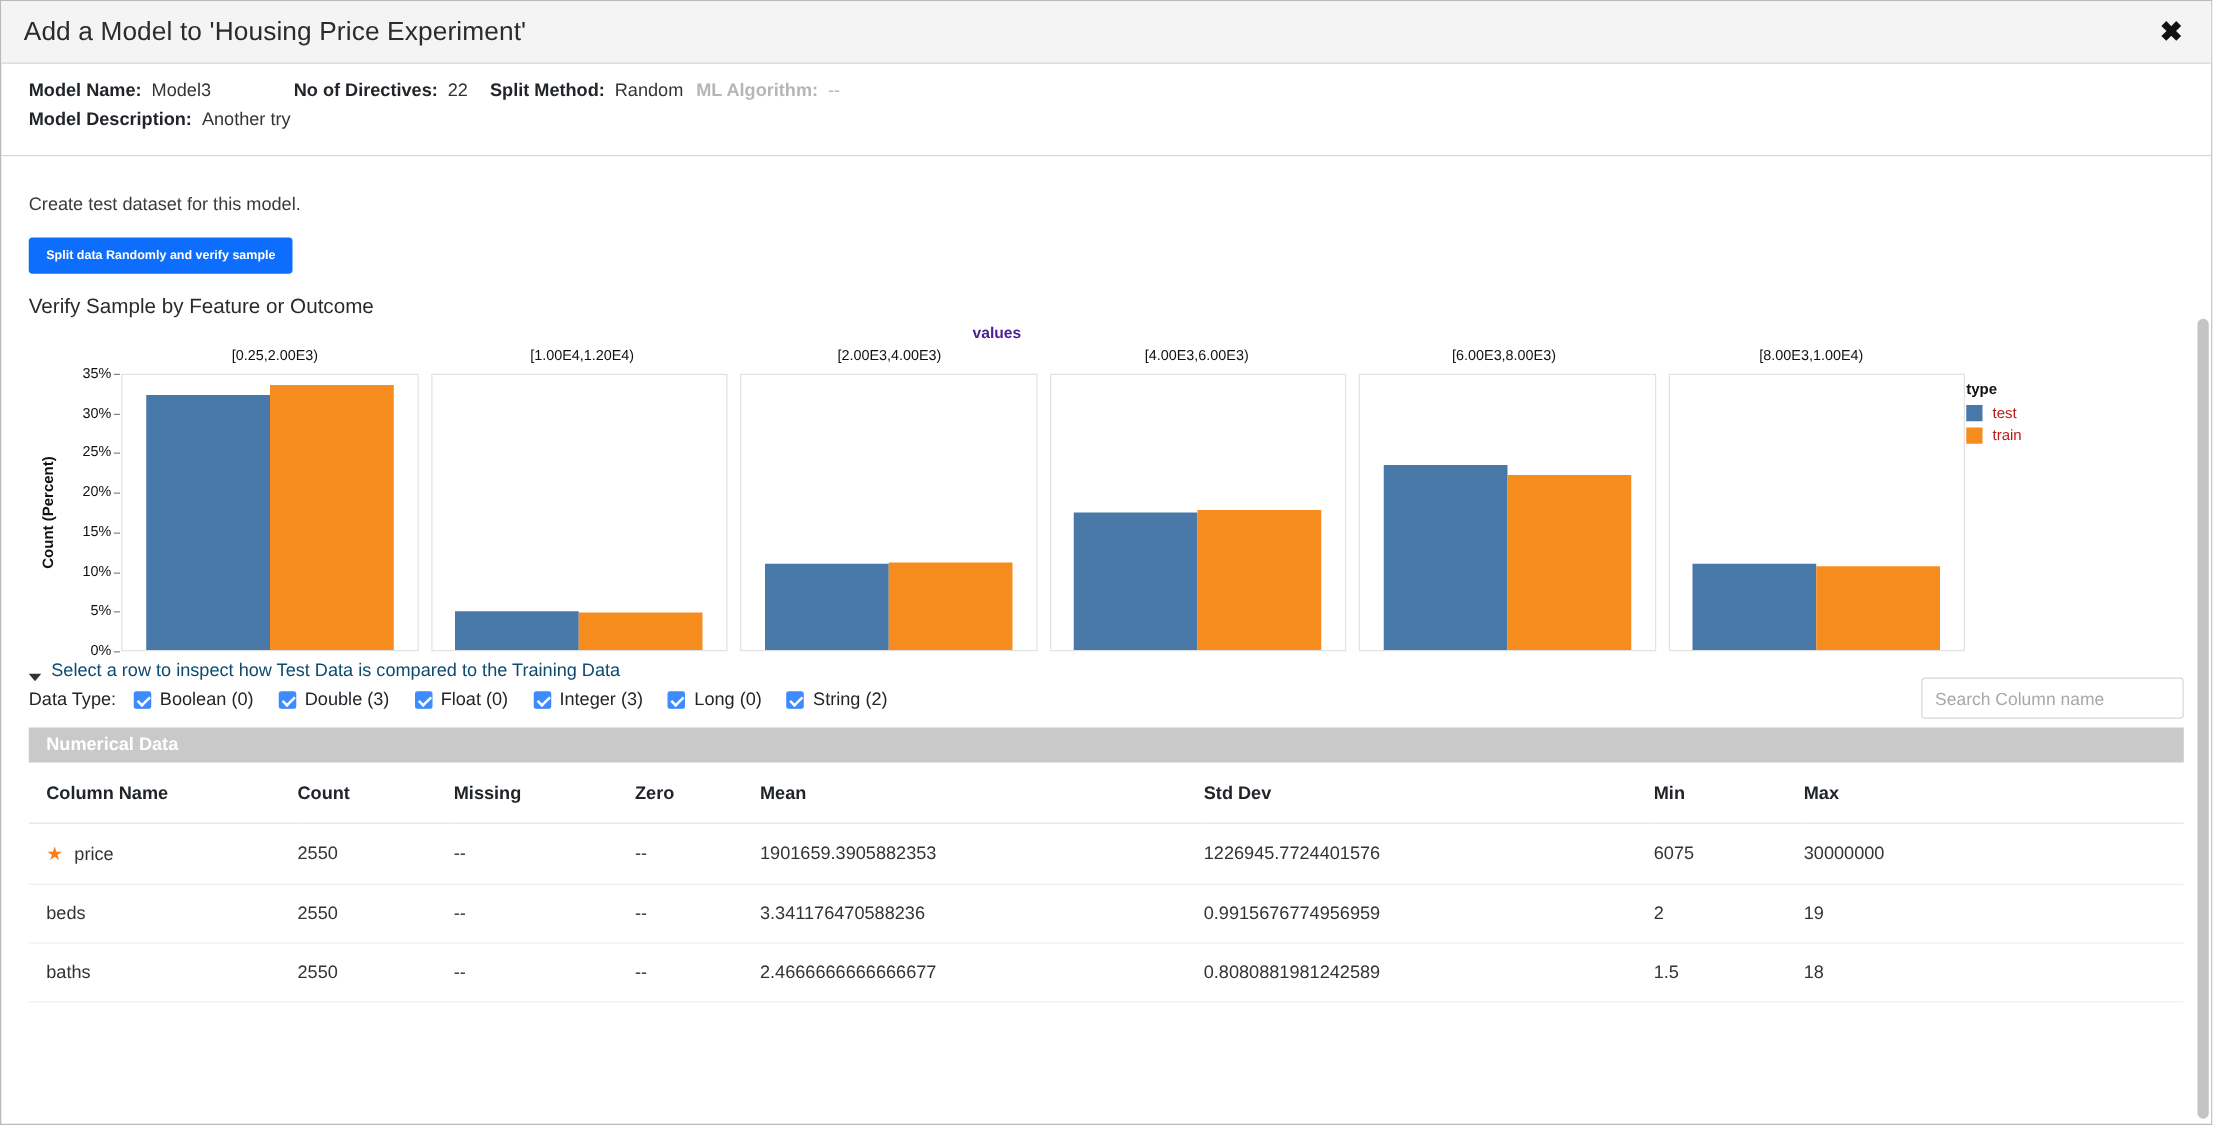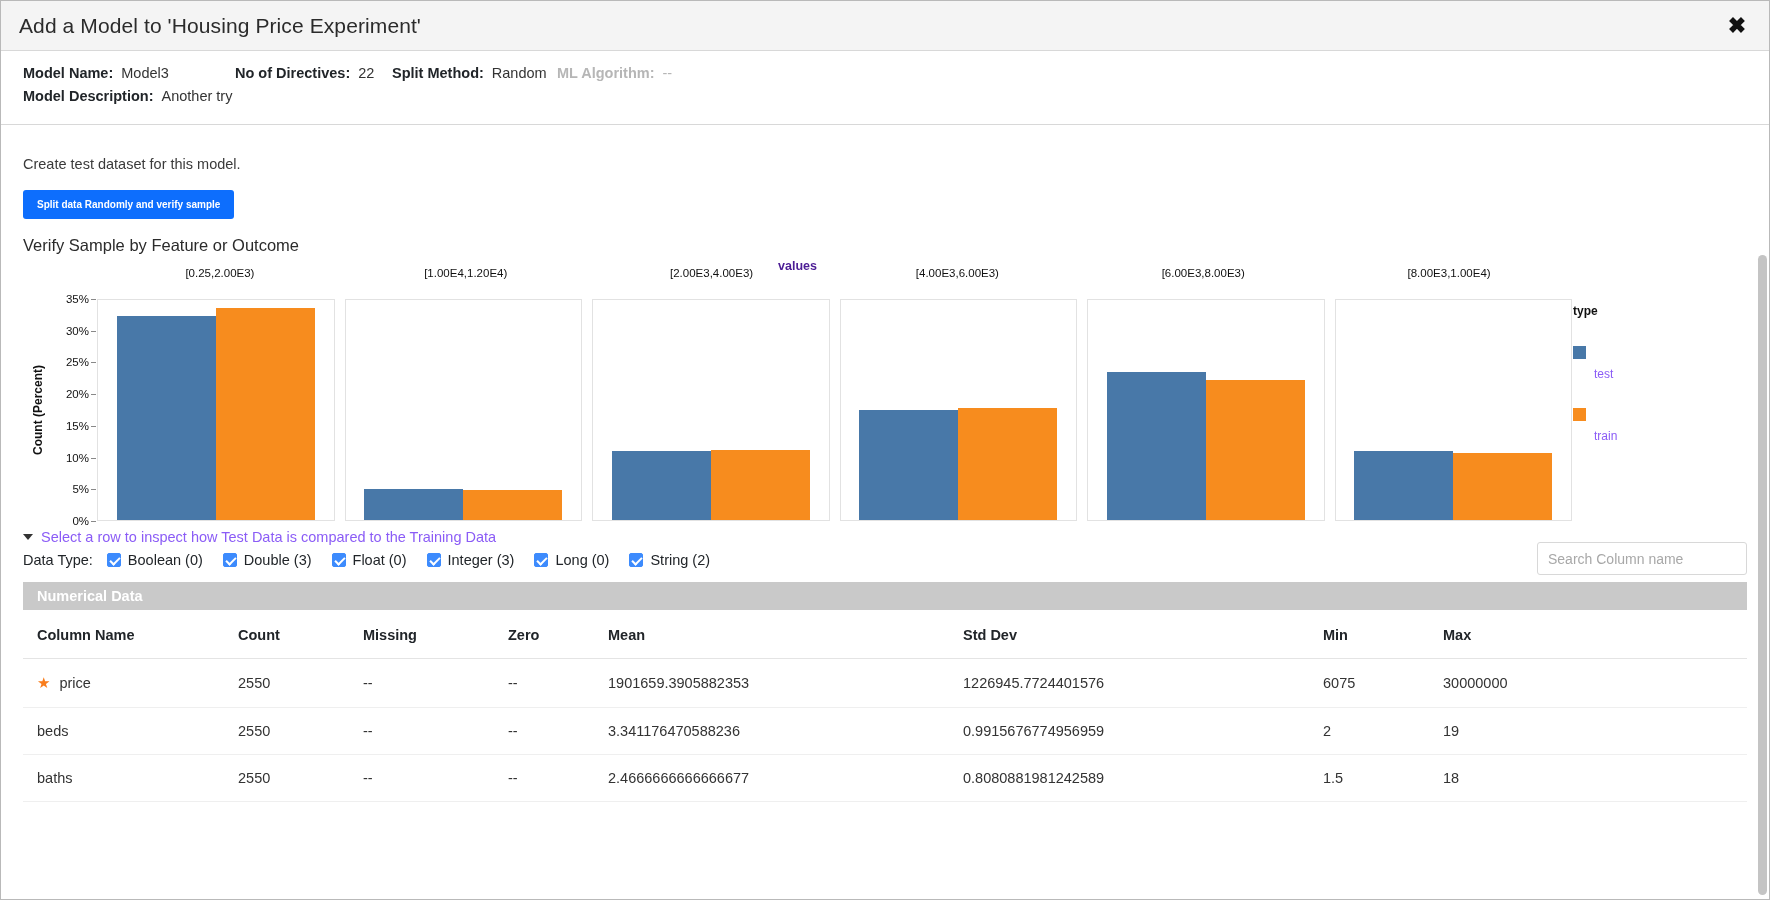--- a/index.html
+++ b/index.html
@@ -80,21 +80,21 @@
   .displaying b { font-weight: 700; }
 
   
   .chart-wrap { position: relative; height: 262px; margin-top: 4px; }
   .chart-title {
     position: absolute; left: 0; right: 0; top: 0;
     text-align: center; font-size: 12.5px; font-weight: 700; color: #4c1d95;
     padding-right: 175px;
   }
   .facet-headers {
-    position: absolute; top: 8px; left: 74px; right: 175px;
+    position: absolute; top: 20px; left: 74px; right: 175px;
     display: flex;
   }
   .facet-head {
     flex: 1 1 0; text-align: center;
     font-size: 11.5px; color: #111;
   }
   .plot-area {
     position: absolute; top: 40px; left: 0; right: 0; bottom: 0;
   }
   .yaxis {
@@ -130,26 +130,26 @@
   }
   .bar { width: 42%; position: relative; }
   .bar.test  { background: #4878a8; }
   .bar.train { background: #f78c1e; }
   .legend {
     position: absolute; right: 14px; top: 5px; width: 160px;
   }
   .legend-title { font-size: 12px; font-weight: 700; color: #111; margin-bottom: 5px; }
   .legend-row { display: flex; align-items: center; margin-bottom: 4px; }
   .legend-swatch { width: 13px; height: 13px; margin-right: 8px; }
-  .legend-lbl { font-size: 12px; color: #8b5cf6; margin-top: 44px; }
+  .legend-lbl { font-size: 12px; color: #b91c1c; }
 
   
   .select-row {
-    margin-top: 8px; font-size: 14.5px; color: #8b5cf6;
-    display: flex; align-items: center;
+    margin-top: 8px; font-size: 14.5px; color: #0c4a6e;
+    display: flex; align-items: flex-end;
   }
   .caret {
     display: inline-block; width: 0; height: 0;
     border-left: 5px solid transparent; border-right: 5px solid transparent;
     border-top: 6px solid #333; margin-right: 8px;
   }
   .dtype-row {
     margin-top: 7px; display: flex; align-items: center;
     font-size: 14.5px; color: #212529; position: relative;
   }

